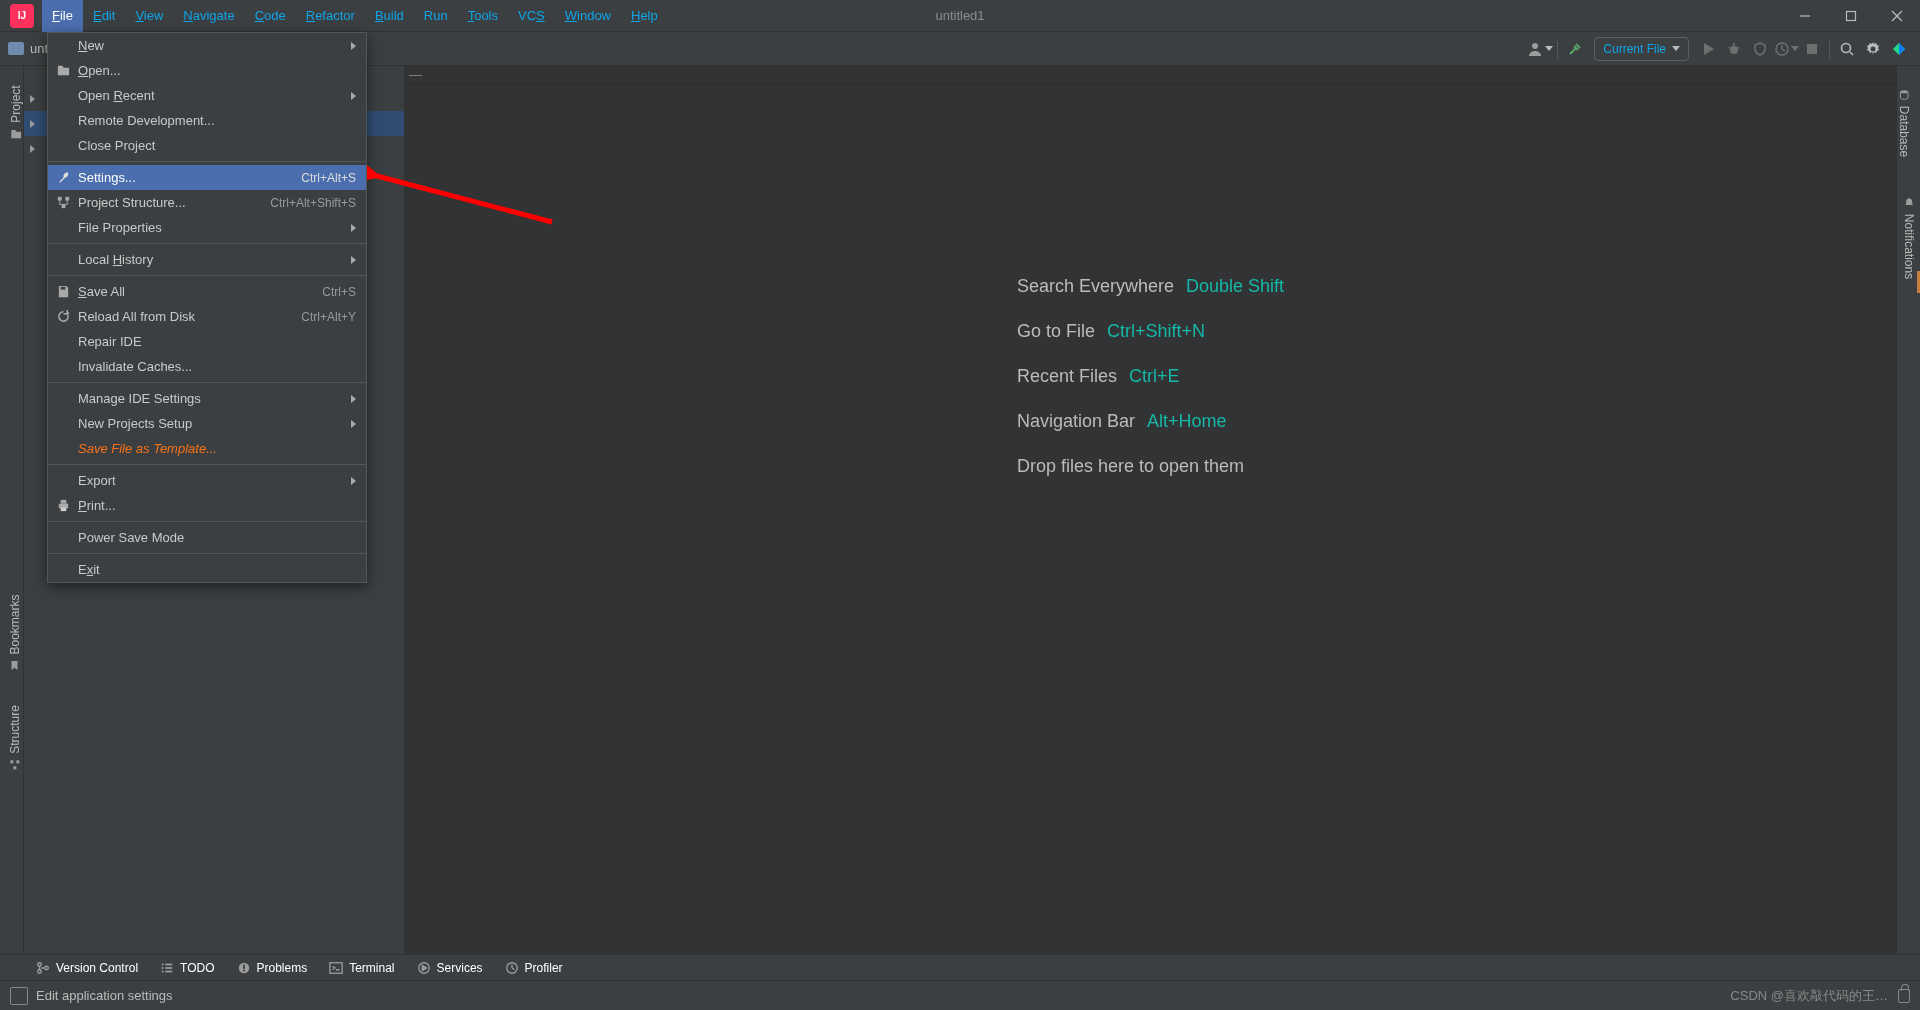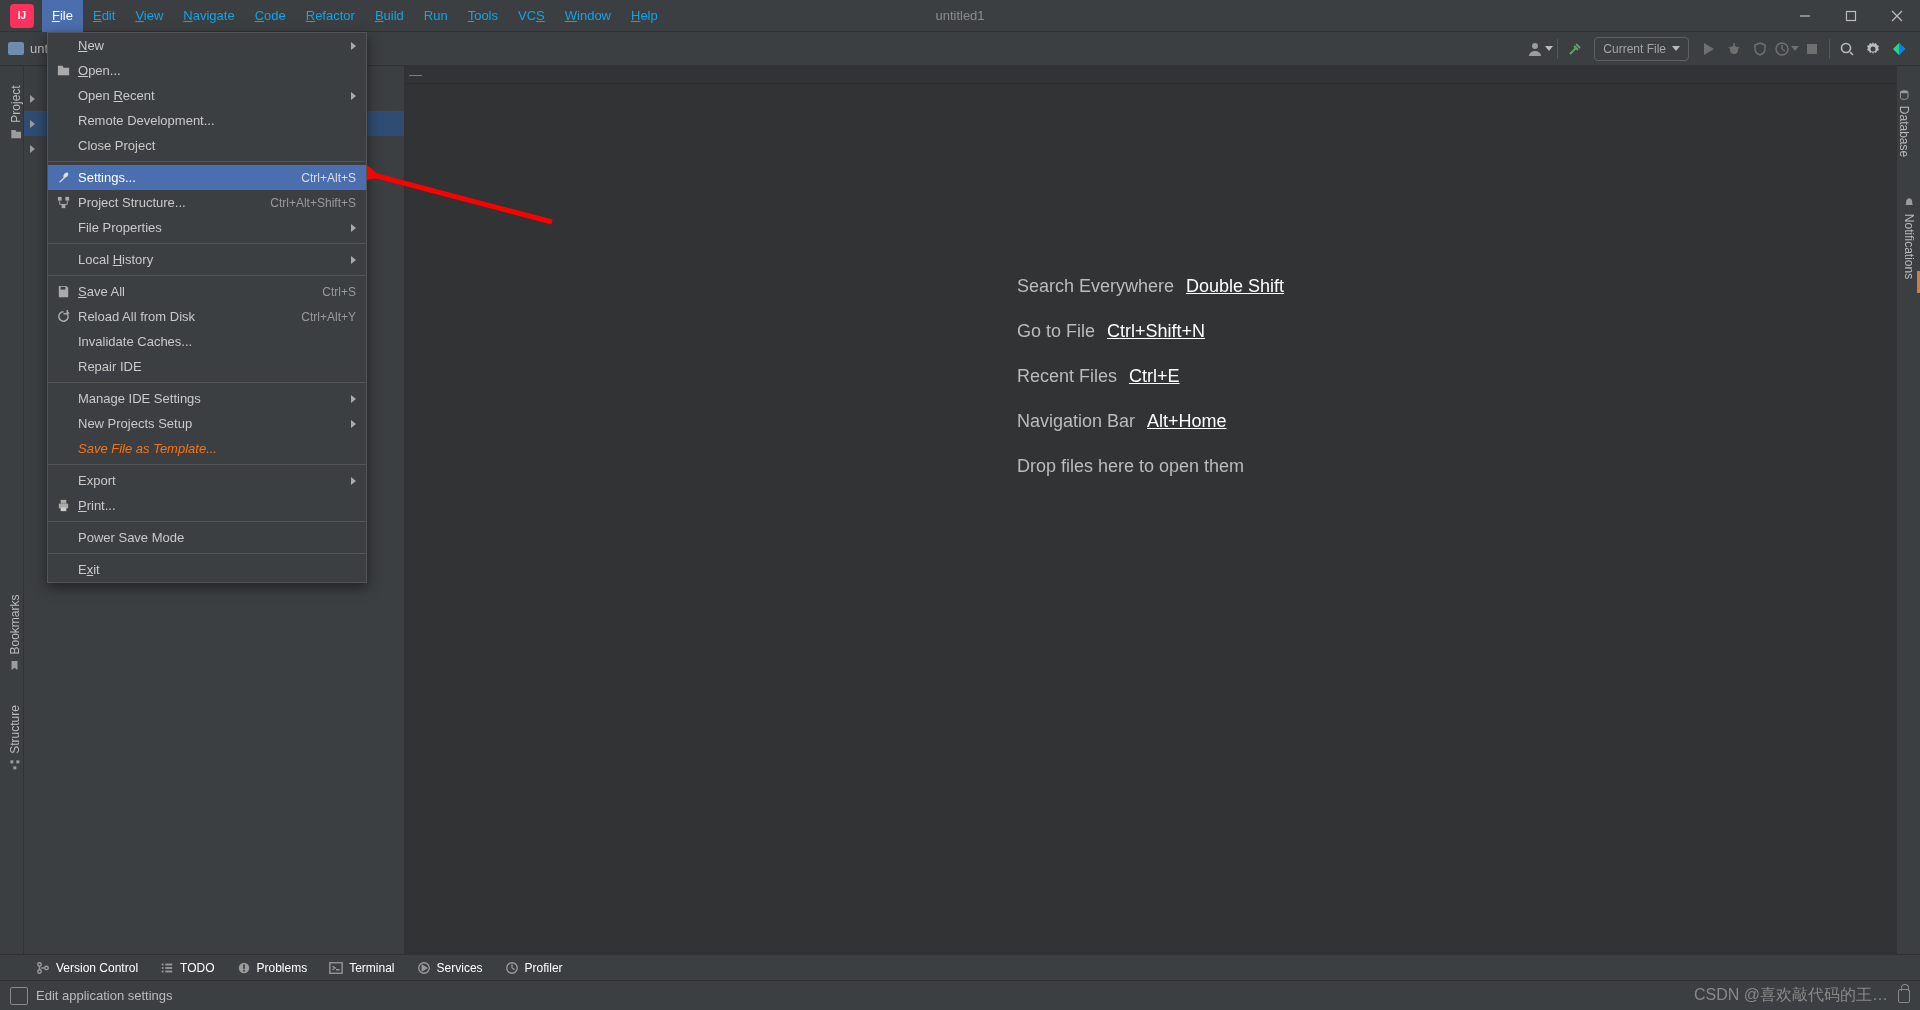--- a/index.html
+++ b/index.html
@@ -18,42 +18,42 @@
   .winbtn { width:46px; height:32px; display:flex; align-items:center; justify-content:center; color:#bbb; font-size:14px;}
   .winbtn svg { stroke:#bbb; }
 
   
   .toolbar { height:34px; border-bottom:1px solid #323232; display:flex; align-items:center; padding:0 8px;}
   .toolbar .proj-crumb { display:flex; align-items:center; gap:6px; color:#bbb; font-size:13px;}
   .toolbar .proj-crumb .folder-ic { width:16px; height:13px; background:#6e8caf; border-radius:2px; position:relative;}
   .toolbar .spacer { flex:1;}
   .tb-icon { width:26px; height:26px; display:flex; align-items:center; justify-content:center; color:#9c9c9c;}
   .tb-sep { width:1px; height:20px; background:#555; margin:0 4px;}
-  .run-config { height:24px; border:1px solid #5e6060; border-radius:4px; padding:0 8px; display:flex; align-items:center; gap:6px; color:#a3a3a3; font-size:12px; margin:0 6px;}
+  .run-config { height:24px; border:1px solid #5e6060; border-radius:4px; padding:0 8px; display:flex; align-items:center; gap:6px; color:#0ea5e9; font-size:12px; margin:0 6px;}
   .chev-down { border-left:4px solid transparent; border-right:4px solid transparent; border-top:5px solid #bbb;}
 
   
   .main { position:absolute; top:66px; left:0; right:0; bottom:30px; display:flex;}
   .left-gutter { width:24px; background:#3c3f41; border-right:1px solid #323232; position:relative;}
   .gutter-label { position:absolute; transform:rotate(-90deg); transform-origin:center; white-space:nowrap; color:#bbb; font-size:12px; display:flex; align-items:center; gap:5px;}
   .right-gutter { width:24px; background:#3c3f41; border-left:1px solid #323232; position:relative;}
   .right-gutter .gutter-label { transform: rotate(90deg);}
 
   
   .proj-strip { position:absolute; width:380px; left:24px; top:0; background:#3c3f41;}
   .proj-row { height:25px; display:flex; align-items:center; padding-left:6px; gap:4px; color:#bbb;}
   .proj-row.sel { background:#2f4d72;}
   .proj-row .chev { border-top:4px solid transparent; border-bottom:4px solid transparent; border-left:5px solid #9c9c9c;}
   .editor-area { flex:1; background:#313335; margin-left:380px; position:relative; border-left:1px solid #323232;}
   .editor-tabstrip { height:18px; border-bottom:1px solid #2b2b2b; display:flex; align-items:center; color:#888; padding-left:4px;}
 
   .welcome { position:absolute; left:50%; top:210px; transform:translateX(-50%); }
   .welcome .row { display:flex; gap:12px; margin-bottom:24px; font-size:18px;}
   .welcome .label { color:#bbb;text-align:right;}
-  .welcome .key { color:#ffffff;text-decoration:underline;}
+  .welcome .key { color:#14b8a6;}
 
   
   .dropdown { position:absolute; left:47px; top:32px; width:320px; background:#3c3f41; border:1px solid #555; box-shadow:0 4px 12px rgba(0,0,0,0.5); z-index:100;}
   .dd-item { height:25px; display:flex; align-items:center; padding:0 10px 0 30px; position:relative; color:#c9c9c9; font-size:13px;}
   .dd-item.hl { background:#4b6eaf; color:#fff;}
   .dd-item.disabled { color:#f97316;font-style:italic;}
   .dd-item .ic { position:absolute; left:7px; width:16px; height:16px; display:flex; align-items:center; justify-content:center; color:#aaa;}
   .dd-item .shortcut { margin-left:auto; color:#999; font-size:12px;}
   .dd-item.hl .shortcut { color:#ddd;}
   .dd-item .sub-arrow { margin-left:auto; border-top:4px solid transparent; border-bottom:4px solid transparent; border-left:5px solid #aaa;}
@@ -63,21 +63,21 @@
   .arrow-annot { position:absolute; left:367px; top:160px; z-index:200; pointer-events:none;}
 
   
   .toolwindow-bar { position:absolute; left:0; right:0; bottom:30px; height:26px; background:#3c3f41; border-top:1px solid #323232; display:flex; align-items:center; padding-left:36px; gap:22px;}
   .tw-item { display:flex; align-items:center; gap:6px; color:#ffffff; font-size:12px;}
   .tw-ic { width:14px; height:14px; display:flex; align-items:center; justify-content:center; color:#9c9c9c;}
 
   .statusbar { position:absolute; left:0; right:0; bottom:0; height:30px; background:#3c3f41; border-top:1px solid #323232; display:flex; align-items:center; padding:0 10px; color:#bbb; font-size:13px;}
   .statusbar .status-ic { width:18px; height:18px; margin-right:8px; border:1px solid #888; border-radius:2px;}
   .statusbar .right { margin-left:auto; display:flex; align-items:center; gap:10px;}
-  .watermark { color:#888; font-size:16px;}
+  .watermark { color:#888; font-size:13px;}
   .lock-ic { width:12px; height:14px; border:1px solid #888; border-radius:2px; position:relative;}
   .lock-ic::before { content:""; position:absolute; top:-6px; left:2px; width:6px; height:6px; border:1px solid #888; border-bottom:none; border-radius:4px 4px 0 0;}
 
   
   .ic-svg { width:16px; height:16px;}
   .notif-strip { position:absolute; right:0; top:205px; width:3px; height:22px; background:#c9803e;}
 </style>
 </head>
 <body>
 
@@ -370,25 +370,25 @@
         <svg width="15" height="15" viewBox="0 0 16 16">
           <path d="M8 3a5 5 0 104 2l2-1" fill="none" stroke="#aaa" stroke-width="1.6"></path>
           <path d="M12 1v4h-4" fill="none" stroke="#aaa" stroke-width="1.6"></path>
         </svg>
       </span>
       <span>Reload All from Disk</span>
       <span class="shortcut">Ctrl+Alt+Y</span>
     </div>
     <div class="dd-item">
       <span class="ic"></span>
+      <span>Repair IDE</span>
+    </div>
+    <div class="dd-item">
+      <span class="ic"></span>
       <span>Invalidate Caches...</span>
-    </div>
-    <div class="dd-item">
-      <span class="ic"></span>
-      <span>Repair IDE</span>
     </div>
     <div class="dd-sep"></div>
     <div class="dd-item">
       <span class="ic"></span>
       <span>Manage IDE Settings</span>
       <span class="sub-arrow"></span>
     </div>
     <div class="dd-item">
       <span class="ic"></span>
       <span>New Projects Setup</span>

